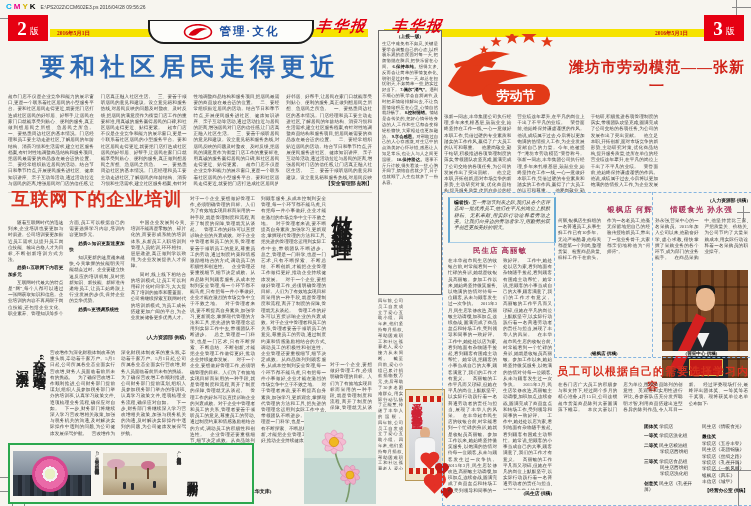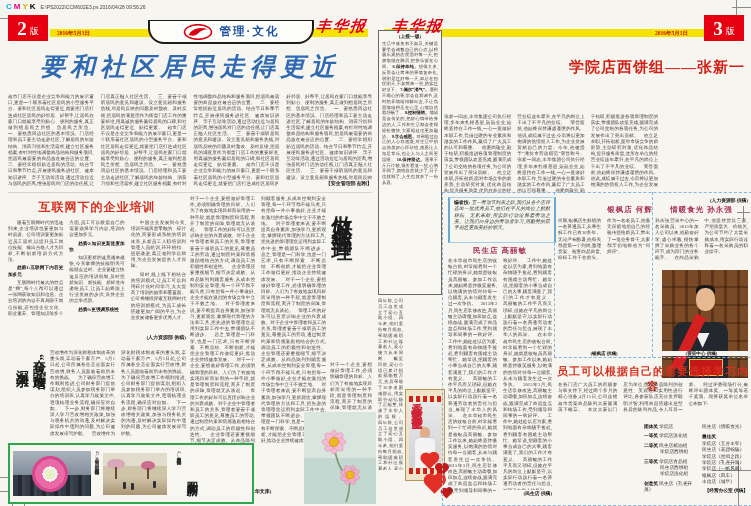--- a/index.html
+++ b/index.html
@@ -121,28 +121,28 @@
   <div class="abs fhb" style="left:316px;top:17px;">丰华报</div>
 
   <div class="abs fhb" style="left:392px;top:17px;">丰华报</div>
   <div class="abs ybar" style="left:384px;top:29px;width:320px;"></div>
   <div class="abs pdate" style="left:655px;top:29px;">2016年5月1日</div>
   <div class="abs pagebox" style="left:704px;top:15px;">
     <span class="num">3</span>
     <span class="ban">版</span>
   </div>
 
-  <div class="abs ctr h-lead" style="left:12px;top:50px;width:356px;font-style:italic;">要和社区居民走得更近</div>
+  <div class="abs ctr h-lead" style="left:12px;top:50px;width:356px;">要和社区居民走得更近</div>
   <div class="abs tiny jt cols4" style="left:8px;top:94px;width:364px;height:94px;">
     <span>超市门店不仅是企业竞争和能力的展示窗口,更是一个联系着社区居民的小型服务平台。要和社区居民走得更近,就要把门店打造成社区居民的好邻居、好帮手,让居民在家门口就能享受到贴心、便利的服务,真正做到想居民之所想、急居民之所急。　一、要熟悉周边社区的基本情况。门店经理和员工要主动走进社区,了解居民的年龄结构、消费习惯和生活需求,建立社区服务档案,有针对性地调整商品结构和服务项目,把居民最需要的商品放在最合适的位置。　二、要经常组织贴近居民的活动。结合节日和季节特点,开展便民服务进社区、健康知识讲座、亲子互动等活动,通过活动拉近与居民的距离,增强居民对门店的信任感,让门店真正融入社区生活。　三、要善于倾听居民的意见和建议。设立意见箱和服务热线,对居民反映的问题及时整改、及时反馈,把居民的满意度作为衡量门店工作的重要标准,用真诚的服务赢得居民的口碑,和社区居民走得更近、贴得更紧。　超市门店不仅是企业竞争和能力的展示窗口,更是一个联系着社区居民的小型服务平台。要和社区居民走得更近,就要把门店打造成社区居民的好邻居、好帮手,让居民在家门口就能享受到贴心、便利的服务,真正做到想居民之所想、急居民之所急。　一、要熟悉周边社区的基本情况。门店经理和员工要主动走进社区,了解居民的年龄结构、消费习惯和生活需求,建立社区服务档案,有针对性地调整商品结构和服务项目,把居民最需要的商品放在最合适的位置。　二、要经常组织贴近居民的活动。结合节日和季节特点,开展便民服务进社区、健康知识讲座、亲子互动等活动,通过活动拉近与居民的距离,增强居民对门店的信任感,让门店真正融入社区生活。　三、要善于倾听居民的意见和建议。设立意见箱和服务热线,对居民反映的问题及时整改、及时反馈,把居民的满意度作为衡量门店工作的重要标准,用真诚的服务赢得居民的口碑,和社区居民走得更近、贴得更紧。　超市门店不仅是企业竞争和能力的展示窗口,更是一个联系着社区居民的小型服务平台。要和社区居民走得更近,就要把门店打造成社区居民的好邻居、好帮手,让居民在家门口就能享受到贴心、便利的服务,真正做到想居民之所想、急居民之所急。　一、要熟悉周边社区的基本情况。门店经理和员工要主动走进社区,了解居民的年龄结构、消费习惯和生活需求,建立社区服务档案,有针对性地调整商品结构和服务项目,把居民最需要的商品放在最合适的位置。　二、要经常组织贴近居民的活动。结合节日和季节特点,开展便民服务进社区、健康知识讲座、亲子互动等活动,通过活动拉近与居民的距离,增强居民对门店的信任感,让门店真正融入社区生活。　三、要善于倾听居民的意见和建议。设立意见箱和服务热线,对居民反映的问题及时整改、及时反馈,把居民的满意度作为衡量门店工作的重要标准,用真诚的服务赢得居民的口碑,和社区居民走得更近、贴得更紧。</span>
   </div>
   <div class="abs sig" style="left:278px;top:180px;width:94px;text-align:right;">【安全管理部 彭刚】</div>
   <div class="abs hairline" style="left:8px;top:192px;width:364px;"></div>
 
-  <div class="abs ctr h-red" style="left:8px;top:199px;width:178px;font-size:12px;letter-spacing:1px;">互联网下的企业培训</div>
+  <div class="abs ctr h-red" style="left:8px;top:187px;width:178px;font-size:18px;letter-spacing:1px;">互联网下的企业培训</div>
   <div class="abs tiny jt cols3" style="left:8px;top:220px;width:178px;height:122px;">
     <p>随着互联网时代的迅速到来,企业培训也要更加与时俱进。公司培训要更加贴近员工需求,以提升员工岗位技能、输出合格人才为目标,不断创新培训方式方法。</p>
     <p class="hl">趋势1:互联网下内容更加多元</p>
     <p>互联网时代最大的特点是“网”,每个人都可以通过一张网获取知识和信息。企业培训的内容不再局限于岗位技能,还包括企业文化、职业素养、管理知识等多个方面,员工可以根据自己的需要选择学习内容,培训内容更加多元。</p>
     <p class="hl">趋势2:知识更新速度加快</p>
     <p>知识更新的速度越来越快,今天掌握的技能明天可能就会过时。企业要建立快速反应的培训机制,及时把新知识、新技能、新标准传递给员工,让员工始终跟上行业发展的步伐,保持企业的竞争优势。</p>
     <p class="hl">趋势3:更强调系统性</p>
     <p>中国企业发展到今天,培训不能再是零散的、碎片化的,而要形成系统的培训体系,从新员工入职培训到管理人员轮训,环环相扣、层层递进,真正做到学以致用,为企业发展提供人才保障。</p>
     <p>同时,线上线下相结合的培训模式,让员工可以利用碎片化时间学习,大大提高了培训的效率和覆盖面。　公司将继续探索互联网时代的培训新模式,为员工成长搭建更加广阔的平台,为企业发展储备更多优秀人才。</p>
   </div>
@@ -230,21 +230,36 @@
       <div class="pp pp-white"></div>
     </div>
     <div class="bnr"></div>
   </div>
   <div class="abs vtitle" style="left:409px;top:394px;height:106px;font-size:11px;letter-spacing:2px;color:#cf2335;">爱心接力弘扬正能量</div>
   <div class="heart" style="left:424px;top:456px;width:11px;height:11px;"></div>
   <div class="heart" style="left:438px;top:466px;width:8px;height:8px;background:#c61a18;"></div>
   <div class="heart" style="left:428px;top:478px;width:13px;height:13px;"></div>
   <div class="heart" style="left:443px;top:490px;width:7px;height:7px;background:#c61a18;"></div>
 
-  <div class="abs ctr h-model" style="left:564px;top:58px;width:186px;">学院店西饼组——张新一</div>
+  <div class="abs" style="left:444px;top:34px;">
+    <svg width="118" height="78" viewBox="0 0 118 78">
+      <g fill="#e23a18">
+        <path transform="translate(52,8) scale(0.55)" d="M0,-10 2.9,-3.1 10,-3.1 4.2,1.2 6.5,8.1 0,3.8 -6.5,8.1 -4.2,1.2 -10,-3.1 -2.9,-3.1 Z"></path>
+        <path transform="translate(68,4) scale(0.7)" d="M0,-10 2.9,-3.1 10,-3.1 4.2,1.2 6.5,8.1 0,3.8 -6.5,8.1 -4.2,1.2 -10,-3.1 -2.9,-3.1 Z"></path>
+        <path transform="translate(85,2) scale(0.85)" d="M0,-10 2.9,-3.1 10,-3.1 4.2,1.2 6.5,8.1 0,3.8 -6.5,8.1 -4.2,1.2 -10,-3.1 -2.9,-3.1 Z"></path>
+        <path transform="translate(40,16) scale(0.45)" d="M0,-10 2.9,-3.1 10,-3.1 4.2,1.2 6.5,8.1 0,3.8 -6.5,8.1 -4.2,1.2 -10,-3.1 -2.9,-3.1 Z"></path>
+        <path transform="translate(103,8) scale(0.6)" d="M0,-10 2.9,-3.1 10,-3.1 4.2,1.2 6.5,8.1 0,3.8 -6.5,8.1 -4.2,1.2 -10,-3.1 -2.9,-3.1 Z"></path>
+        <path d="M4 52 Q26 8 66 20 Q42 26 35 38 Q58 32 84 42 Q54 46 44 57 Q26 70 4 52 Z"></path>
+        <path d="M10 30 Q30 22 52 28 L48 34 Q26 28 12 34 Z"></path>
+      </g>
+      <rect x="38" y="50" rx="10" width="68" height="21" fill="#e23a18"></rect>
+      <text x="72" y="66" fill="#ffffff" font-size="13" font-weight="bold" text-anchor="middle" font-family="Liberation Serif, DejaVu Serif, serif">劳动节</text>
+    </svg>
+  </div>
+  <div class="abs ctr h-model" style="left:564px;top:58px;width:186px;">潍坊市劳动模范——张新一</div>
   <div class="abs tiny jt cols3" style="left:444px;top:114px;width:214px;height:82px;">
     <span>张新一同志,丰华集团公司执行经理,多年来扎根基层,兢兢业业,始终坚持在工作一线,一心一意做好本职工作,凭借过硬的专业素质和踏实的工作作风,赢得了广大员工的认可和尊重。　他爱岗敬业,勤于钻研,积极推进各项管理制度的落实,带领团队攻坚克难,圆满完成了公司交给的各项任务,为公司的发展作出了突出贡献。　他立足本职,开拓创新,面对市场竞争的新形势,主动研究对策,优化商品结构,提升服务质量,使所在单位的经营业绩连年攀升,在平凡的岗位上干出了不平凡的业绩。　荣誉面前,他始终保持谦虚谨慎的作风。他说,成绩属于过去,今后将以更加饱满的热情投入工作,为企业发展贡献自己的力量。今年,他被授予“潍坊市劳动模范”荣誉称号。　张新一同志,丰华集团公司执行经理,多年来扎根基层,兢兢业业,始终坚持在工作一线,一心一意做好本职工作,凭借过硬的专业素质和踏实的工作作风,赢得了广大员工的认可和尊重。　他爱岗敬业,勤于钻研,积极推进各项管理制度的落实,带领团队攻坚克难,圆满完成了公司交给的各项任务,为公司的发展作出了突出贡献。　他立足本职,开拓创新,面对市场竞争的新形势,主动研究对策,优化商品结构,提升服务质量,使所在单位的经营业绩连年攀升,在平凡的岗位上干出了不平凡的业绩。　荣誉面前,他始终保持谦虚谨慎的作风。他说,成绩属于过去,今后将以更加饱满的热情投入工作,为企业发展贡献自己的力量。今年,他被授予“潍坊市劳动模范”荣誉称号。</span>
   </div>
   <div class="abs ph ph-man" style="left:662px;top:86px;width:86px;height:108px;">
     <div class="hair"></div>
     <div class="head"></div>
     <div class="suit"></div>
     <div class="shirt"></div>
     <div class="sash"></div>
     <div class="cert"></div>

